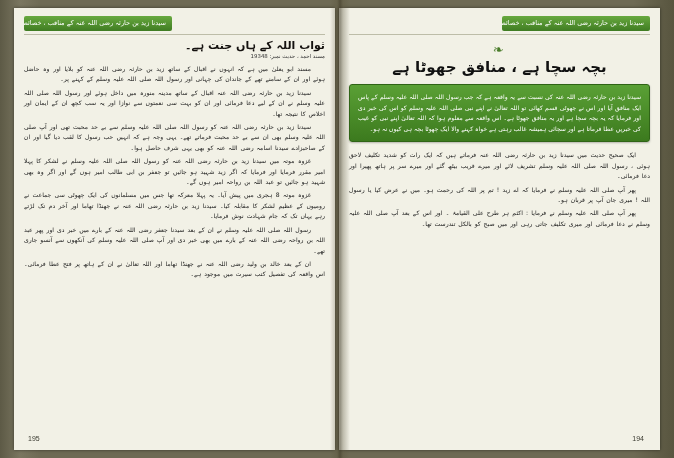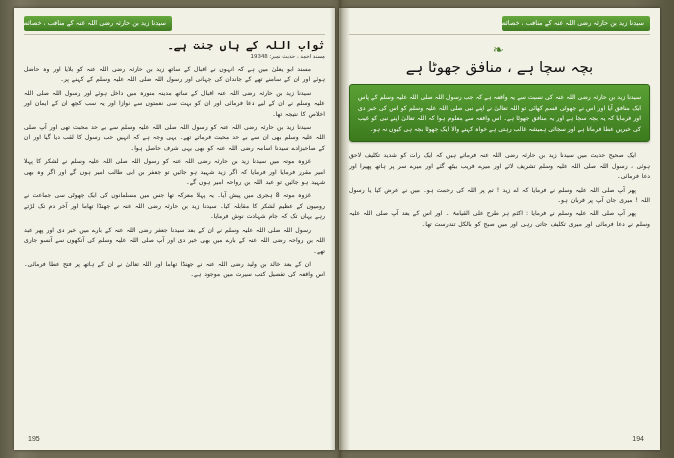--- a/index.html
+++ b/index.html
@@ -96,21 +96,20 @@
 
   
   .lead-head {
     direction: rtl;
     text-align: right;
     font-size: 11px;
     font-weight: bold;
     color: #14110f;
     margin: 2px 0 1px 0;
     letter-spacing: .3px;
-    font-family: Liberation Mono, monospace;
   }
   .lead-sub {
     direction: rtl;
     text-align: right;
     font-size: 5.4px;
     color: #333;
     margin: 0 0 5px 0;
   }
 
   
@@ -119,21 +118,21 @@
     color: #4a7c2a;
     font-size: 13px;
     line-height: 13px;
     margin: 10px 0 2px 0;
     letter-spacing: 2px;
   }
   .chapter-title {
     direction: rtl;
     text-align: center;
     font-size: 15px;
-    font-weight: normal;
+    font-weight: bold;
     color: #111;
     margin: 2px 0 8px 0;
   }
 
   
   .callout {
     background: #4e8f2c;
     background: linear-gradient(180deg,#5aa035,#3c7a1e);
     border: 1px solid #2f6416;
     border-radius: 3px;

